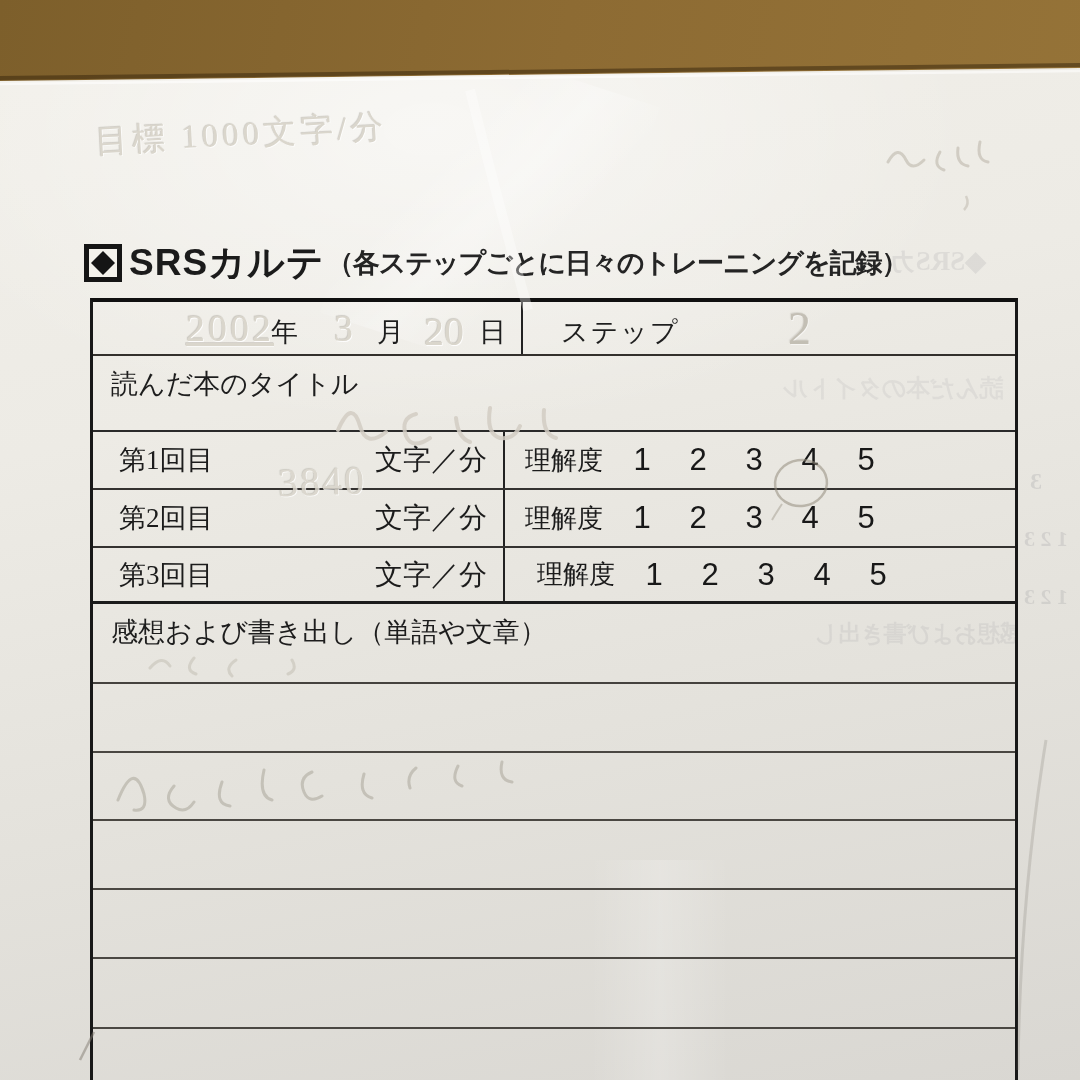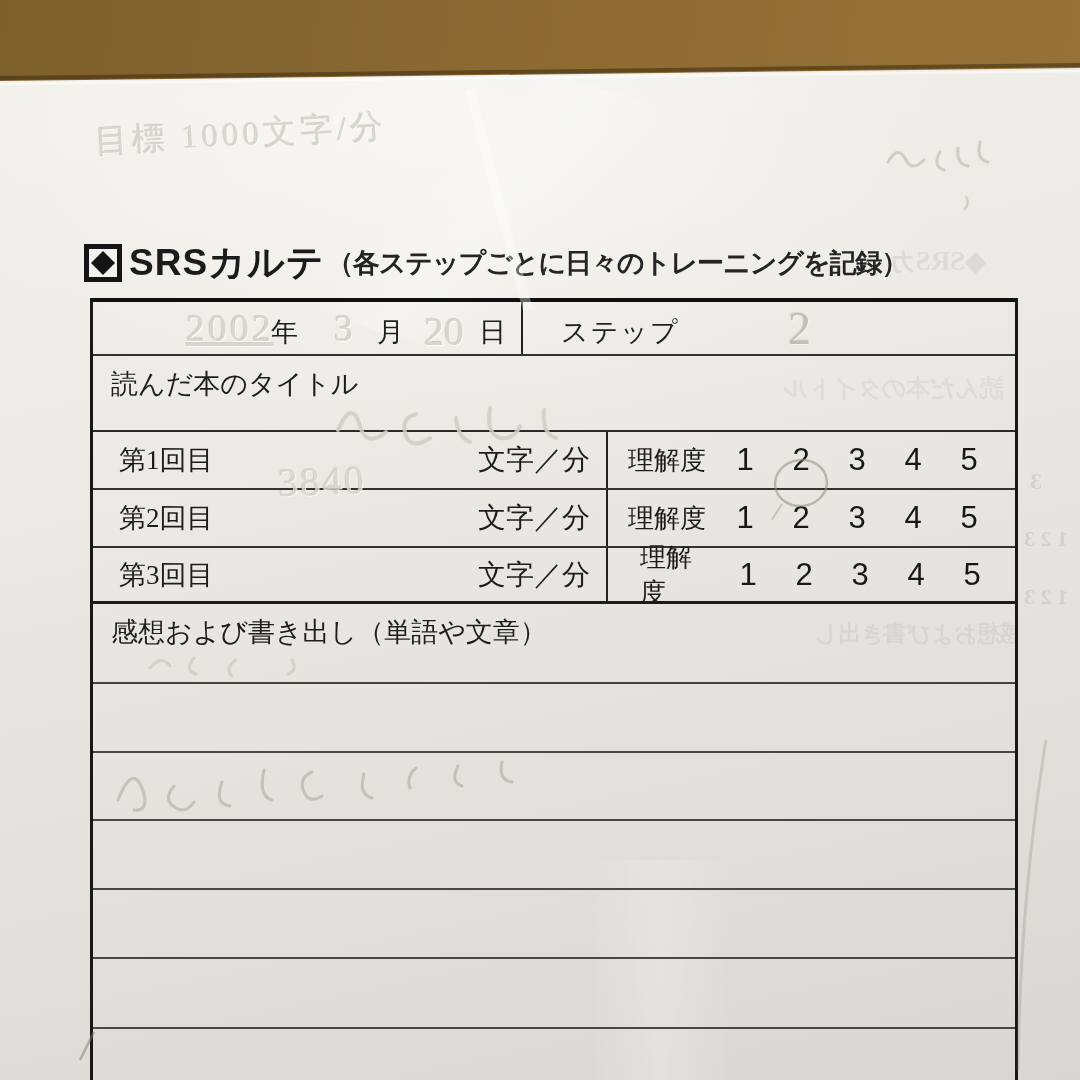--- a/index.html
+++ b/index.html
@@ -40,21 +40,21 @@
   .row{box-sizing:border-box;position:relative;width:100%;}
   .r-date{height:54px;border-bottom:2px solid #33302c;display:flex;}
   .c-date{width:430px;position:relative;border-right:2px solid #222;box-sizing:border-box;}
   .c-step{flex:1;position:relative;}
   .dlabel{position:absolute;top:12px;font-size:27px;color:#1e1e1e;}
   .steplabel{position:absolute;left:38px;top:12px;font-size:27px;color:#1e1e1e;letter-spacing:2px;}
   .r-book{height:76px;border-bottom:2px solid #2a2a2a;}
   .booklabel{position:absolute;left:18px;top:10px;font-size:27px;color:#1d1d1d;}
   .r-round{height:58px;border-bottom:2px solid #343230;display:flex;align-items:stretch;}
   .r-round.last{height:56px;border-bottom:3px solid #1c1c1c;gap:12px;}
-  .rnd-left{width:515px;border-right:2px solid #222;box-sizing:border-box;display:flex;align-items:center;}
+  .rnd-left{width:412px;border-right:2px solid #222;box-sizing:border-box;display:flex;align-items:center;}
   .rnd-label{margin-left:26px;font-size:27px;color:#1c1c1c;}
   .rnd-unit{margin-left:auto;margin-right:16px;font-size:28px;color:#1c1c1c;}
   .rnd-right{flex:1;display:flex;align-items:center;}
   .rating-label{margin-left:20px;font-size:26px;color:#1c1c1c;}
   .nums{display:flex;margin-left:26px;}
   .nums span{display:inline-block;width:26px;text-align:center;margin-right:30px;font-family:"Liberation Sans",sans-serif;font-size:31px;color:#181818;}
   .r-comment{height:80px;border-bottom:2px solid #45423e;}
   .commentlabel{position:absolute;left:18px;top:10px;font-size:27px;color:#1d1d1d;}
   .ruled{border-bottom:2px solid #4a4742;}
   .h69{height:69px;} .h68{height:68px;} .h70{height:70px;}

